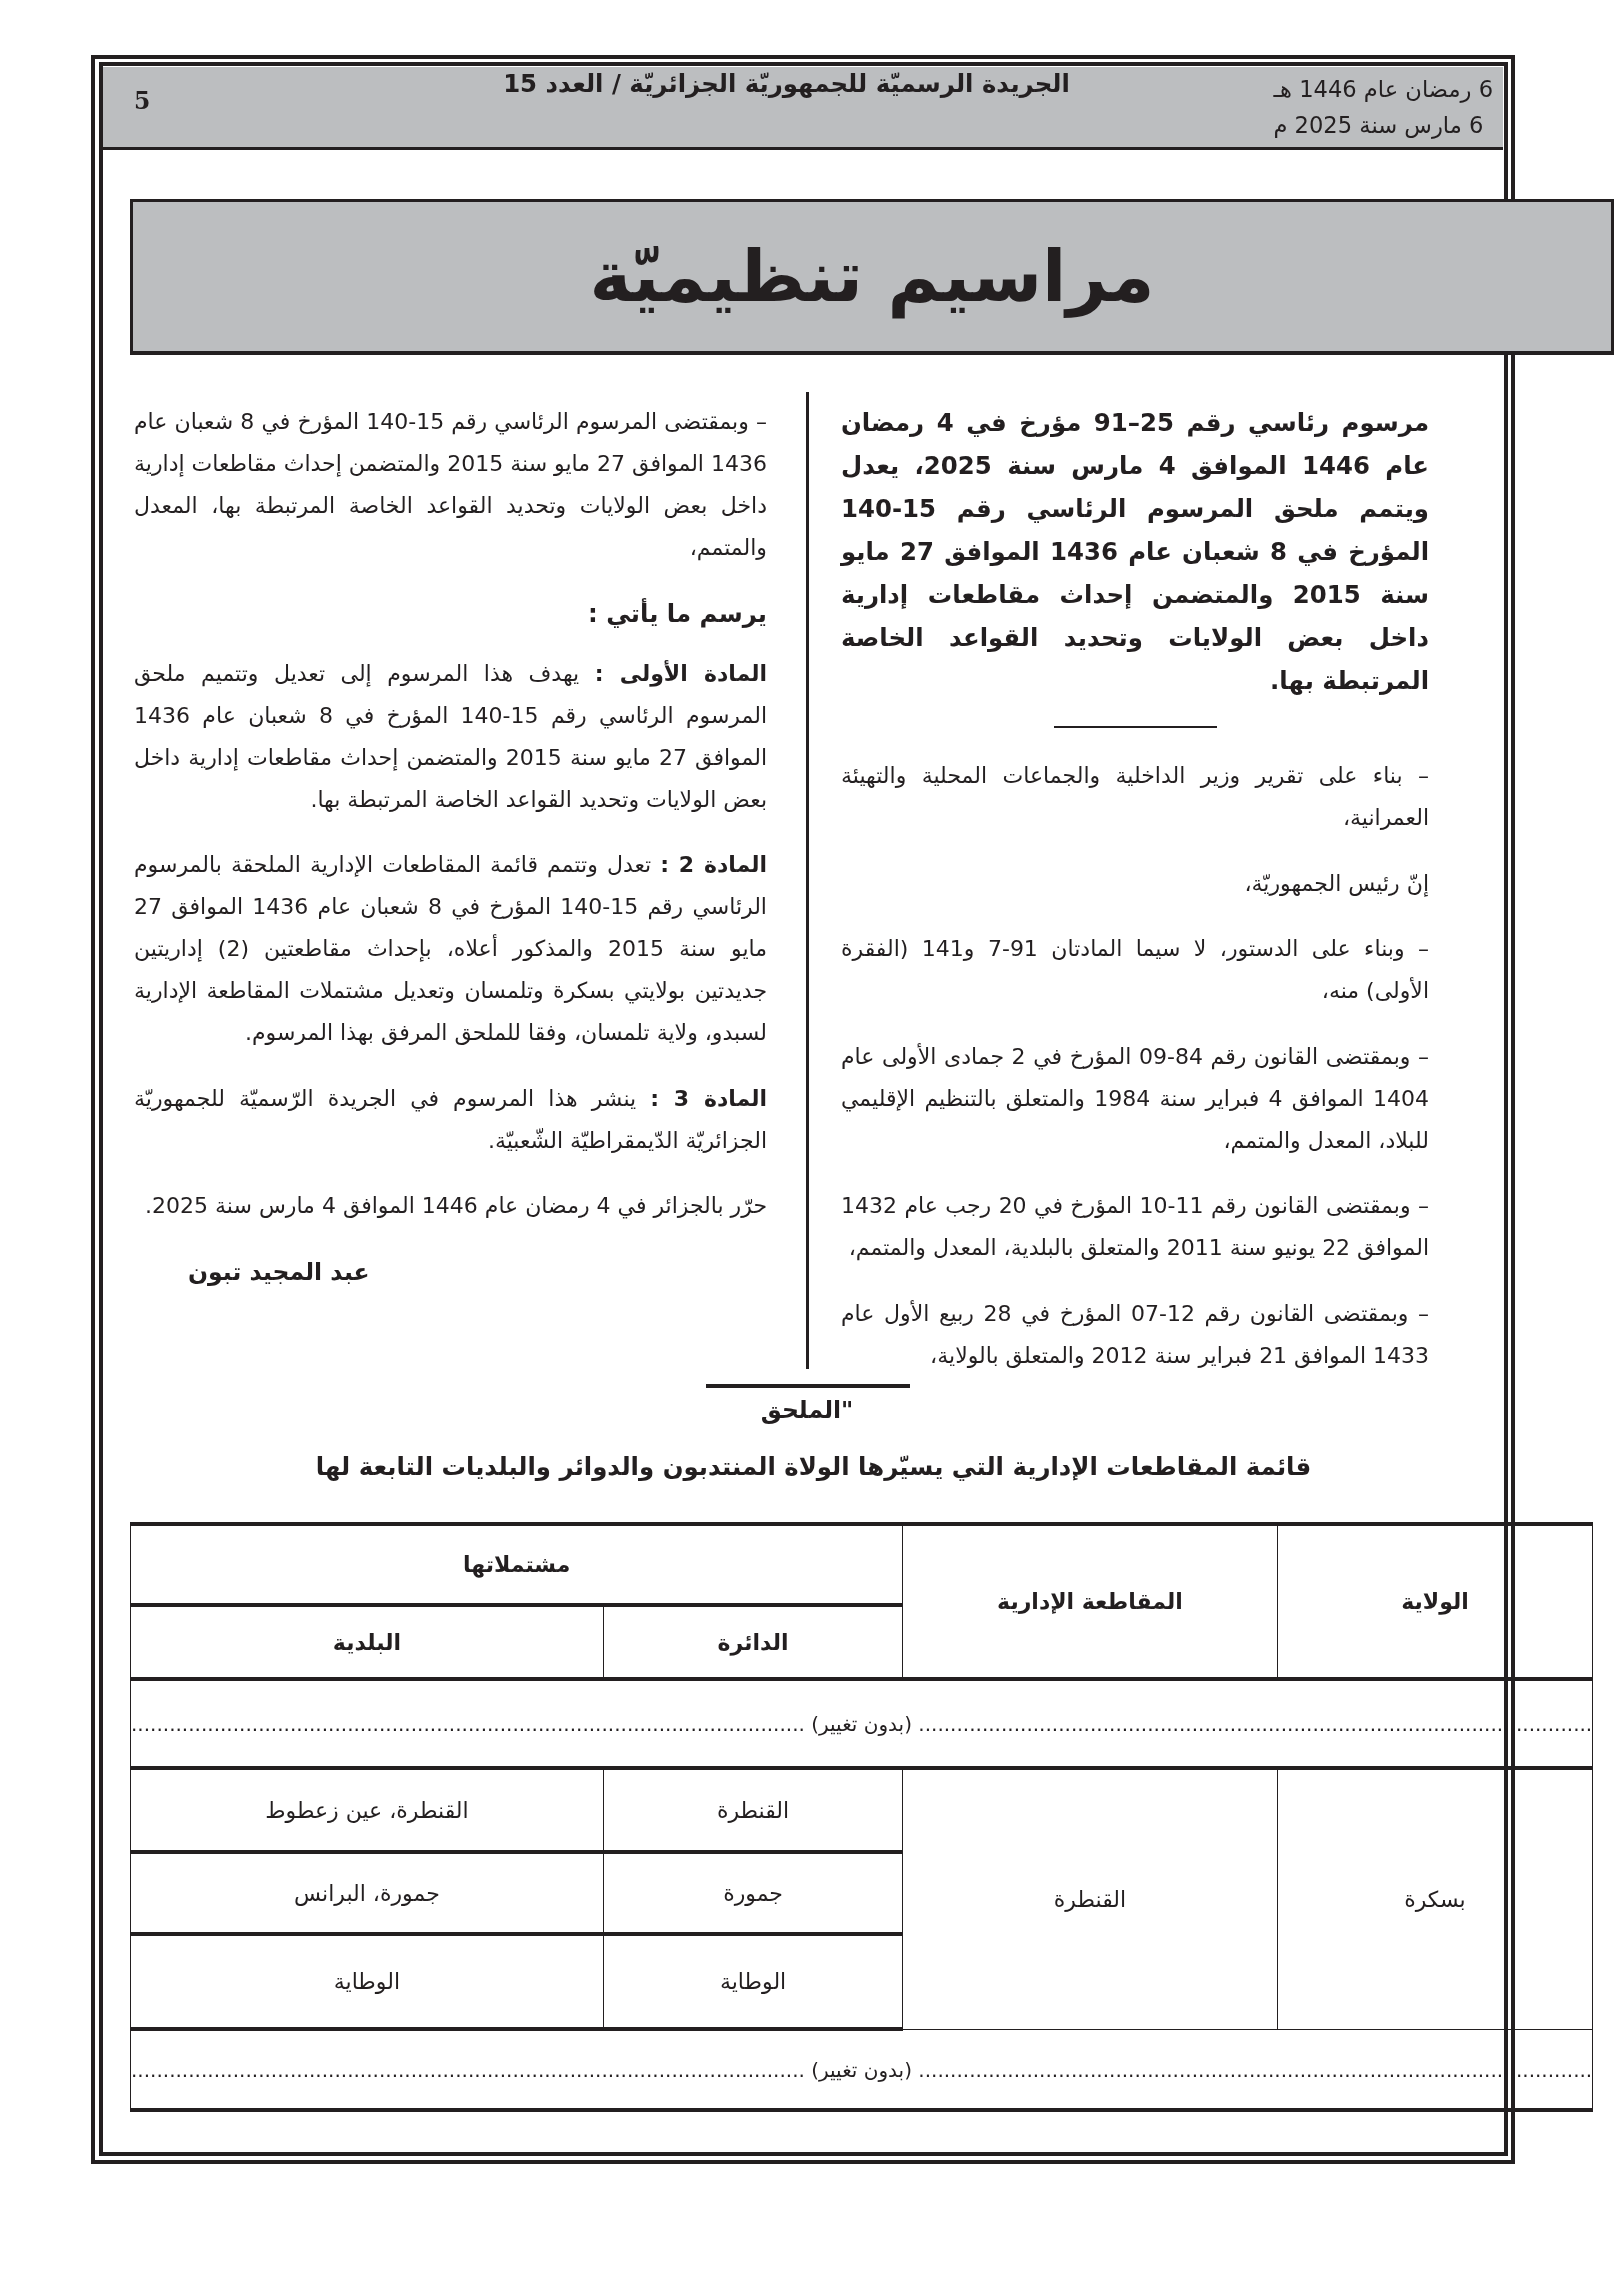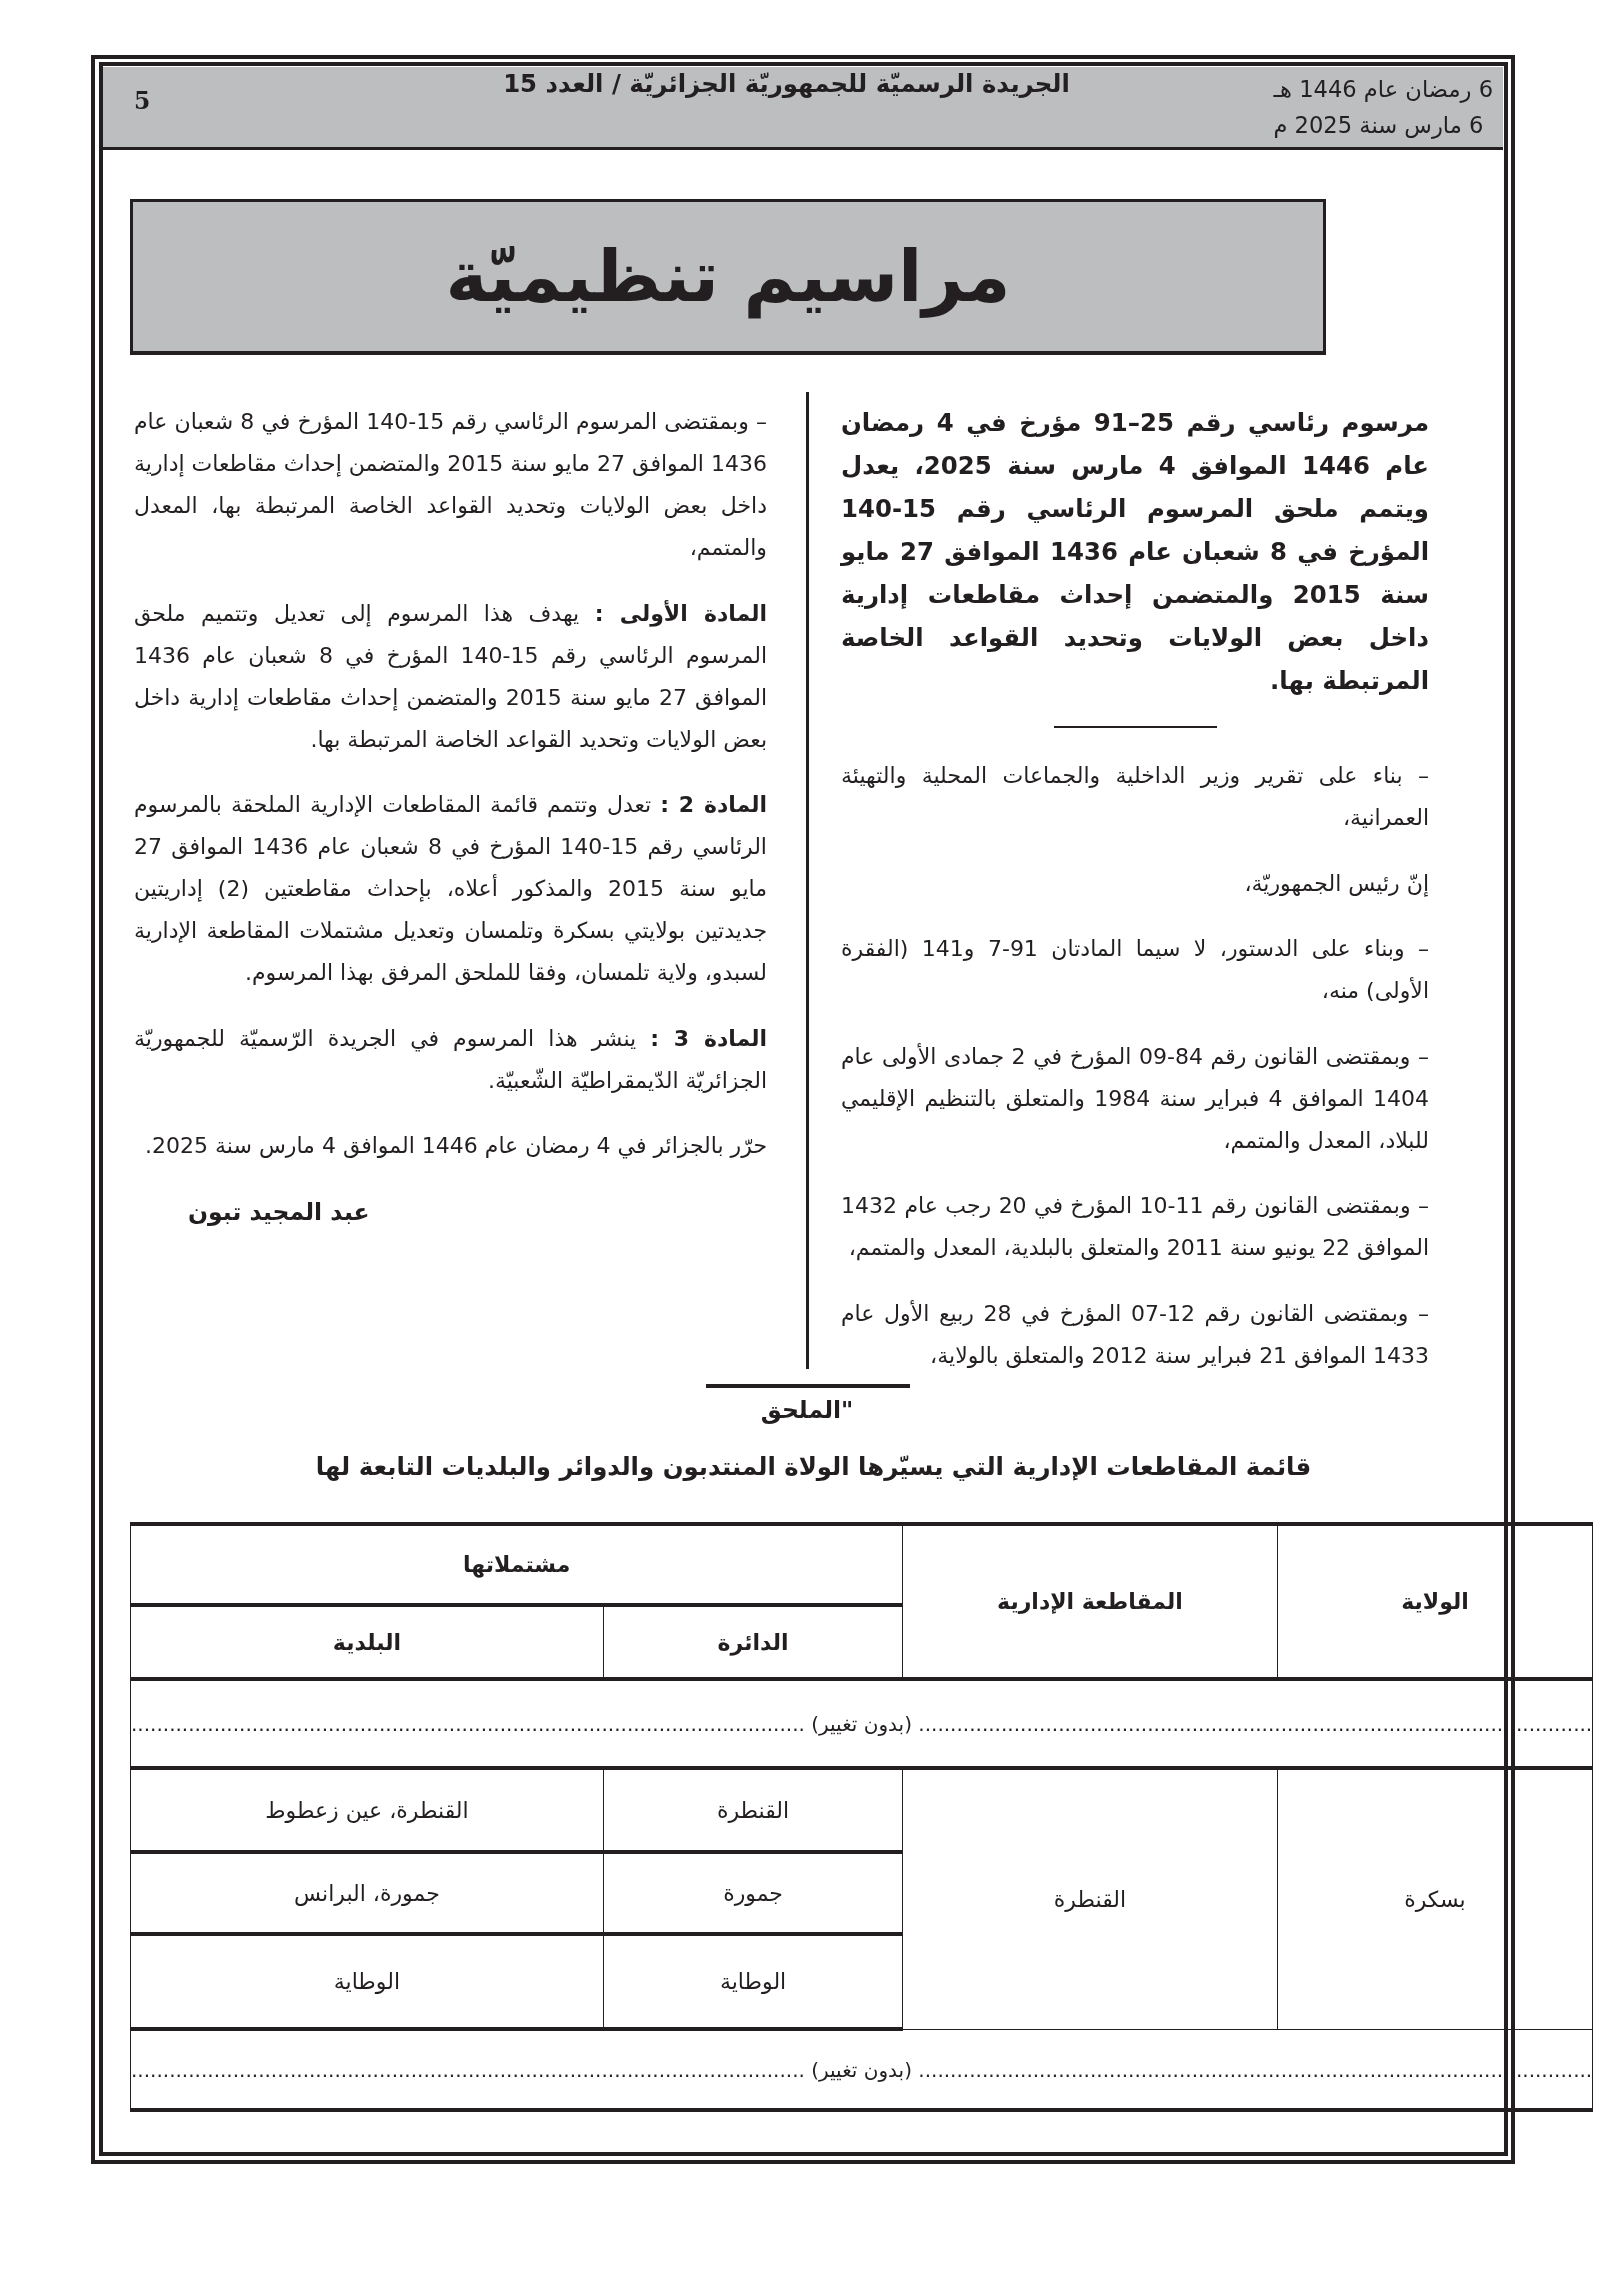--- a/index.html
+++ b/index.html
@@ -4,21 +4,21 @@
 <style>
   html, body { margin:0; padding:0; background:#ffffff; }
   body { width:1615px; height:2285px; position:relative; font-family:"DejaVu Sans", sans-serif; color:#231f20; overflow:hidden; }
   .abs { position:absolute; }
   .frame-outer { left:91px; top:55px; width:1424px; height:2109px; box-sizing:border-box; border:4.5px solid #231f20; }
   .frame-inner { left:99px; top:62px; width:1409px; height:2094px; box-sizing:border-box; border:4.5px solid #231f20; }
   .header-band { left:103px; top:67px; width:1400px; height:83px; background:#bcbec0; border-bottom:3.6px solid #231f20; box-sizing:border-box; }
   .hdr-page { left:134px; top:87px; font-family:"DejaVu Serif", serif; font-weight:bold; font-size:23.5px; }
   .hdr-title { left:470px; top:69px; width:633px; text-align:center; direction:rtl; font-weight:bold; font-size:24.4px; }
   .hdr-date { right:122px; top:71px; direction:rtl; text-align:left; font-weight:normal; font-size:22.6px; line-height:36px; }
-  .title-box { left:130px; top:199px; width:1196px; height:156px; background:#bcbec0; border:3.6px solid #231f20; border-bottom-width:4.5px; box-sizing:border-box; display:flex; align-items:center; justify-content:center; }
+  .title-box { left:130px; top:199px; width:1484px; height:156px; background:#bcbec0; border:3.6px solid #231f20; border-bottom-width:4.5px; box-sizing:border-box; display:flex; align-items:center; justify-content:center; }
   .title-text { font-size:71px; font-weight:bold; direction:rtl; letter-spacing:1.8px; }
   .col { direction:rtl; text-align:justify; font-size:22px; line-height:42px;margin-top:21px; }
   .col p { margin:0 0 23.5px 0; }
   .col-right { left:841px; top:380px; width:588px; }
   .col-left { left:134px; top:380px; width:633px; }
   .decree-title { font-weight:bold; font-size:24.4px; line-height:43px; margin:0; }
   .short-rule { width:163px; height:2.7px; background:#231f20; margin:23.5px auto 27px auto; }
   .divider { left:806px; top:392px; width:2.7px; height:977px; background:#231f20; }
   .bold { font-weight:bold; }
   .yursam { font-weight:bold; font-size:24.4px; margin:9px 0 18px 0 !important; }
@@ -60,20 +60,21 @@
   <p>– وبناء على الدستور، لا سيما المادتان 91-7 و141 (الفقرة الأولى) منه،</p>
   <p>– وبمقتضى القانون رقم 84-09 المؤرخ في 2 جمادى الأولى عام 1404 الموافق 4 فبراير سنة 1984 والمتعلق بالتنظيم الإقليمي للبلاد، المعدل والمتمم،</p>
   <p>– وبمقتضى القانون رقم 11-10 المؤرخ في 20 رجب عام 1432 الموافق 22 يونيو سنة 2011 والمتعلق بالبلدية، المعدل والمتمم،</p>
   <p>– وبمقتضى القانون رقم 12-07 المؤرخ في 28 ربيع الأول عام 1433 الموافق 21 فبراير سنة 2012 والمتعلق بالولاية،</p>
 </div>
 
 <div class="abs divider"></div>
 
 <div class="abs col col-left">
   <p>– وبمقتضى المرسوم الرئاسي رقم 15-140 المؤرخ في 8 شعبان عام 1436 الموافق 27 مايو سنة 2015 والمتضمن إحداث مقاطعات إدارية داخل بعض الولايات وتحديد القواعد الخاصة المرتبطة بها، المعدل والمتمم،</p>
+  <p class="yursam">يرسم ما يأتي :</p>
   <p><span class="bold">المادة الأولى :</span><span> يهدف هذا المرسوم إلى تعديل وتتميم ملحق المرسوم الرئاسي رقم 15-140 المؤرخ في 8 شعبان عام 1436 الموافق 27 مايو سنة 2015 والمتضمن إحداث مقاطعات إدارية داخل بعض الولايات وتحديد القواعد الخاصة المرتبطة بها.</span></p>
   <p><span class="bold">المادة 2 :</span><span> تعدل وتتمم قائمة المقاطعات الإدارية الملحقة بالمرسوم الرئاسي رقم 15-140 المؤرخ في 8 شعبان عام 1436 الموافق 27 مايو سنة 2015 والمذكور أعلاه، بإحداث مقاطعتين (2) إداريتين جديدتين بولايتي بسكرة وتلمسان وتعديل مشتملات المقاطعة الإدارية لسبدو، ولاية تلمسان، وفقا للملحق المرفق بهذا المرسوم.</span></p>
   <p><span class="bold">المادة 3 :</span><span> ينشر هذا المرسوم في الجريدة الرّسميّة للجمهوريّة الجزائريّة الدّيمقراطيّة الشّعبيّة.</span></p>
   <p>حرّر بالجزائر في 4 رمضان عام 1446 الموافق 4 مارس سنة 2025.</p>
   <p class="signature">عبد المجيد تبون</p>
 </div>
 
 <div class="abs annex-rule"></div>
 <div class="abs annex-label">"الملحق</div>
 <div class="abs annex-title">قائمة المقاطعات الإدارية التي يسيّرها الولاة المنتدبون والدوائر والبلديات التابعة لها</div>

